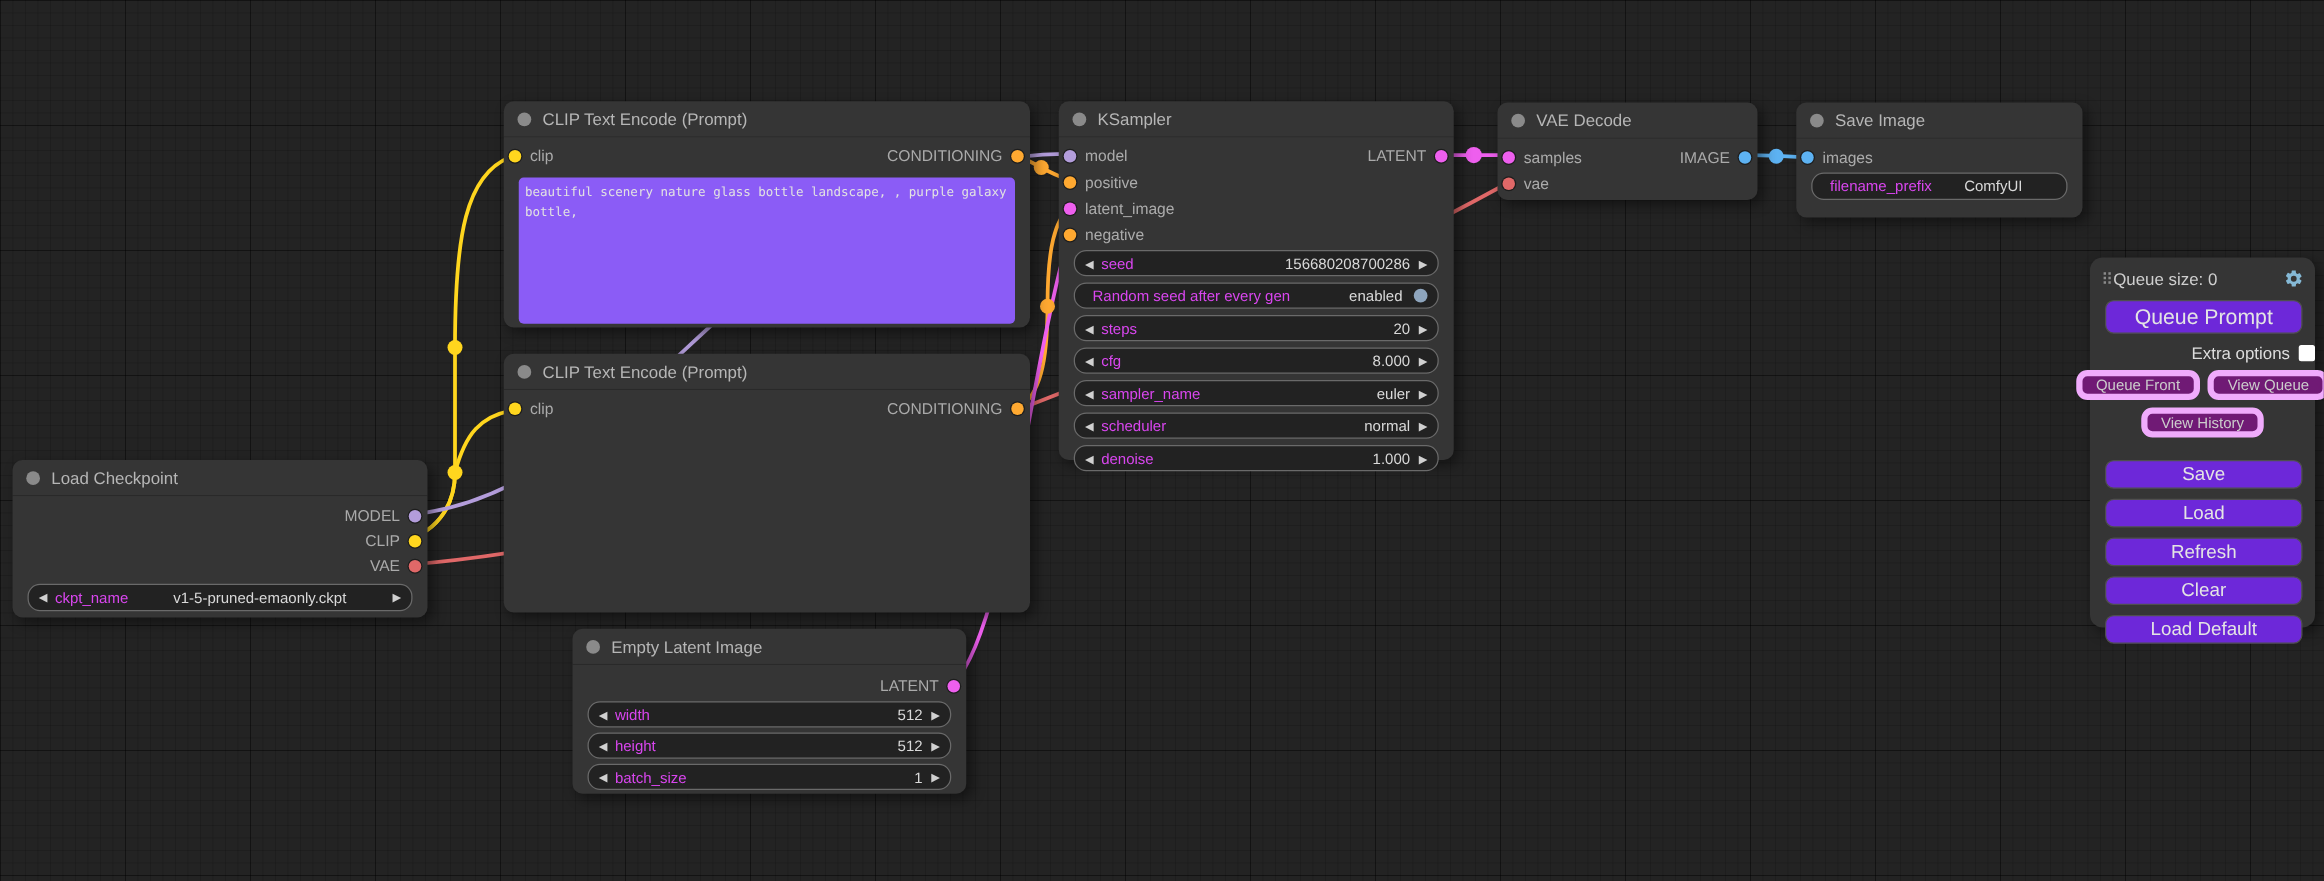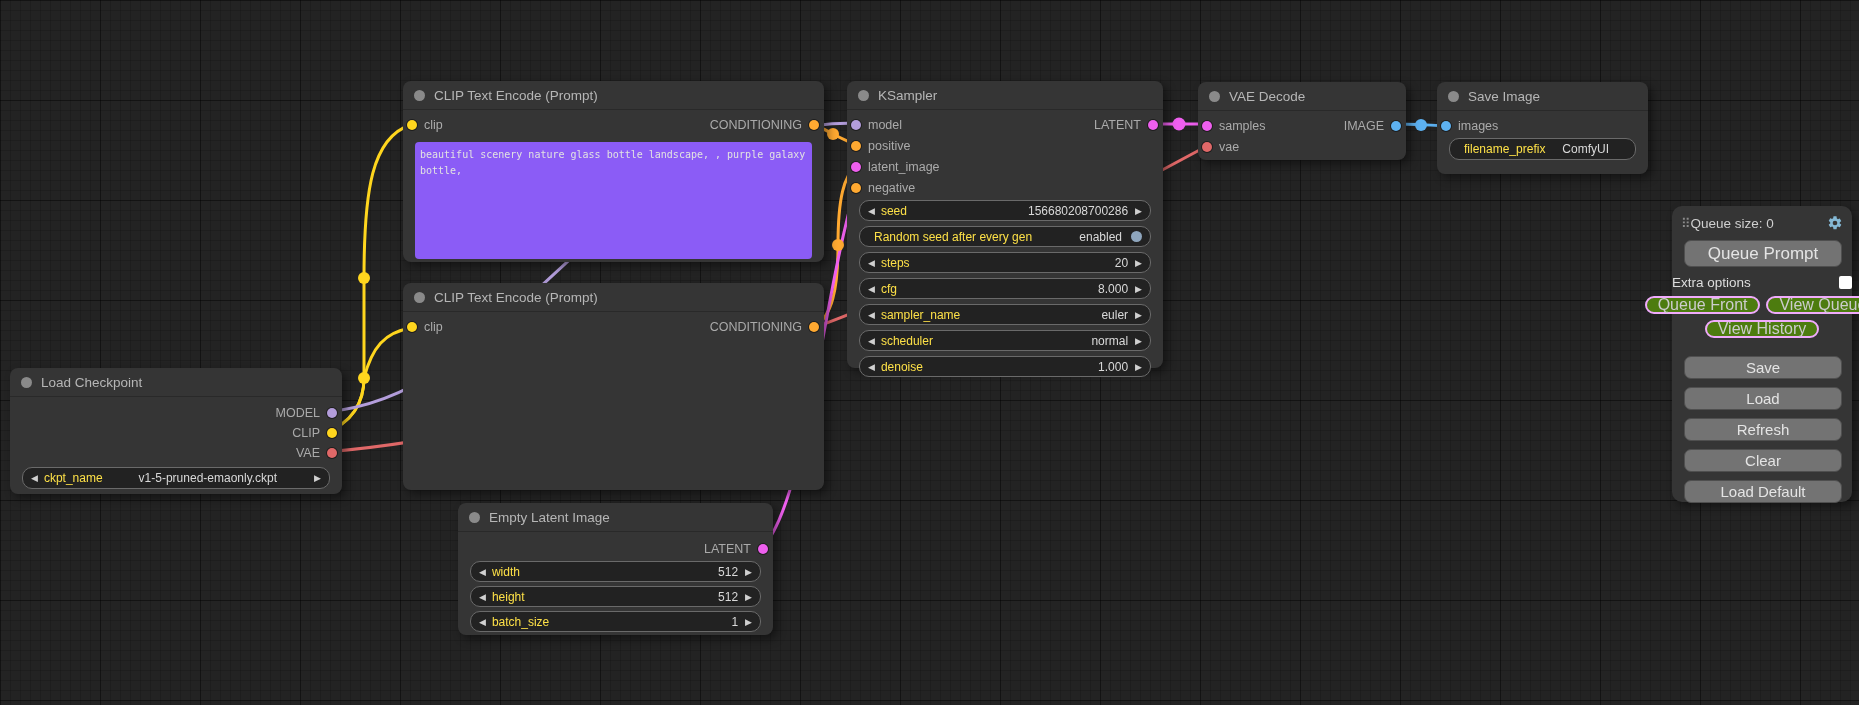--- a/index.html
+++ b/index.html
@@ -31,59 +31,59 @@
     padding:0 5px 0 4px;font-size:12.5px;gap:20px;}
   .srow30{height:30px;}
   .slot{display:flex;align-items:center;gap:7px;}
   .dot{width:10px;height:10px;border-radius:50%;flex:none;box-shadow:0 0 0 1px rgba(0,0,0,.45);}
   .outlabel{color:#aaaaaa;}
   .widget{
     height:19px;margin:0 12px 5px 12px;background:#222222;border:1px solid #6a6a6a;
     border-radius:10px;display:flex;align-items:center;padding:0 8px;font-size:12px;
   }
   .widget .arrow{color:#d0d0d0;font-size:9px;flex:none;}
-  .widget .wlabel{color:#fde047;margin:0 6px;white-space:nowrap;}
+  .widget .wlabel{color:#d946ef;margin:0 6px;white-space:nowrap;}
   .widget .wvalue{flex:1;text-align:right;color:#d9d9d9;margin-right:7px;white-space:nowrap;}
   .widget .wvalue.center{text-align:center;}
   .textbox{
     margin:2px 12px 0 12px;background:#8b5cf6;border-radius:4px;padding:5px;
     font-family:"DejaVu Sans Mono",monospace;font-size:10px;line-height:1.55;color:#e2e2e2;
     white-space:pre-wrap;overflow:hidden;
   }
   .toggle{width:11px;height:11px;border-radius:50%;flex:none;margin-left:2px;}
   
   #node-load-checkpoint{left:10px;top:368px;width:332px;height:126px;}
   #node-clip1{left:403px;top:81px;width:421px;height:181px;}
   #node-clip2{left:403px;top:283px;width:421px;height:207px;}
   #node-empty-latent{left:458px;top:503px;width:315px;height:132px;}
   #node-ksampler{left:847px;top:81px;width:316px;height:287px;}
   #node-vae{left:1198px;top:82px;width:208px;height:78px;}
-  #node-save{left:1437px;top:82px;width:211px;height:92px;}
+  #node-save{left:1437px;top:82px;width:229px;height:92px;}
   
   #queue-panel{
     position:absolute;z-index:3;left:1672px;top:206px;width:180px;height:296px;
     background:#353535;border-radius:10px;box-shadow:4px 4px 10px rgba(0,0,0,.45);
   }
   .qhead{height:30px;display:flex;align-items:center;padding:2px 9px 0 9px;}
   .qdrag{color:#8a8a8a;font-size:13px;flex:none;cursor:grab;}
   .qtitle{flex:1;color:#cfcfcf;font-size:13.5px;}
   .qgear{width:16px;height:16px;flex:none;}
   .qbtn{
-    display:block;margin:4px 10px 0 12px;background:#737373;border:1.5px solid #4f4f4f;
+    display:block;margin:4px 10px 0 12px;background:#6d28d9;border:1.5px solid #4f4f4f;
     border-radius:7px;color:#e4e4e4;text-align:center;cursor:pointer;
   }
   .qbtn.big{height:25px;line-height:25px;font-size:17px;margin-top:2px;}
   .qbtn.action{height:21px;line-height:21px;font-size:15px;margin-top:8px;}
-  .qextra{display:flex;align-items:center;justify-content:space-between;gap:7px;
+  .qextra{display:flex;align-items:center;justify-content:flex-end;gap:7px;
     margin-top:8px;color:#dddddd;font-size:13.5px;}
   .qcheck{width:13px;height:13px;background:#ffffff;border-radius:2px;}
   .qsmallrow{display:flex;gap:6px;justify-content:center;margin-top:6px;}
   .qpill{
-    height:14px;line-height:14px;font-size:16px;color:#cccccc;background:#4d7c0f;
-    border:2px solid #f0abfc;border-radius:9px;padding:0 11px;cursor:pointer;white-space:nowrap;
+    height:14px;line-height:14px;font-size:12px;color:#cccccc;background:#701a75;
+    border:5px solid #f0abfc;border-radius:9px;padding:0 11px;cursor:pointer;white-space:nowrap;
   }
   .spacer10{height:10px;}
 </style>
 </head>
 <body>
 
 <svg class="wires" width="1859" height="705">
   <path class="wire" d="M325,432 C352,424 364,402 364,378 C364,330 364,310 364,278 C364,190 372,138 410,125" stroke="#FFD61E"></path>
   <path class="wire" d="M325,432 C352,424 364,402 364,378 C372,348 384,332 412,328" stroke="#FFD61E"></path>
   <path class="wire" d="M325,412 C520,396 600,123 856,123" stroke="#B39DDB"></path>

